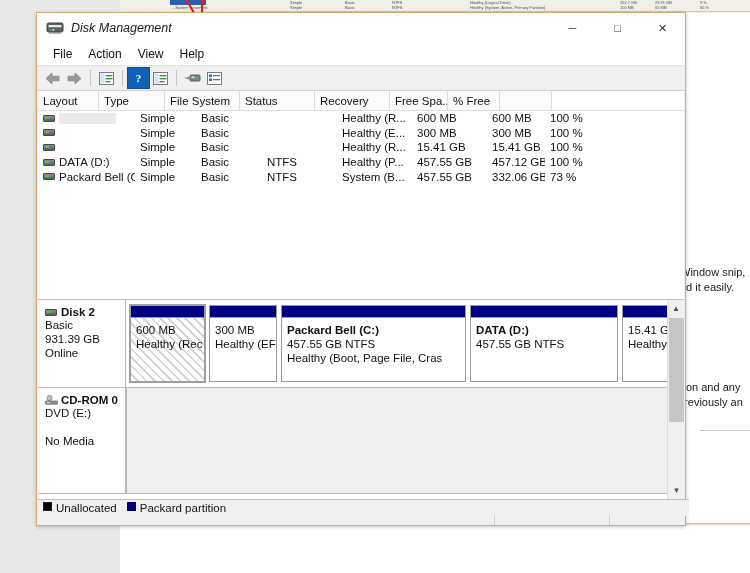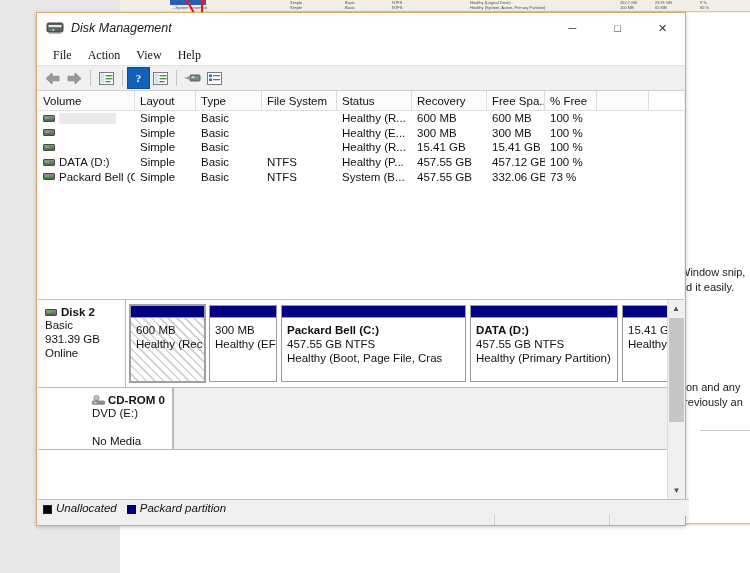--- a/index.html
+++ b/index.html
@@ -41,21 +41,21 @@
   
   #titlebar{height:30px;background:#ffffff;display:flex;align-items:center;position:relative;font-style:italic;}
   #app-icon{width:18px;height:16px;margin-left:9px;position:relative;flex:0 0 auto;}
   #title-text{font-size:12.5px;color:#1a1a1a;margin-left:7px;}
   .caption-btns{position:absolute;right:0;top:0;height:30px;display:flex;}
   .cap-btn{width:45px;height:30px;display:flex;align-items:center;justify-content:center;
           cursor:default;}
   .cap-glyph{font-size:11px;color:#333;line-height:1;}
 
   
-  #menubar{height:22px;background:#ffffff;display:flex;align-items:flex-end;padding-left:8px;font-family:Liberation Serif, serif;}
+  #menubar{height:22px;background:#ffffff;display:flex;align-items:center;padding-left:8px;}
   #menubar .mi{font-size:12px;color:#111;padding:2px 8px;cursor:default;}
 
   
   #toolbar{height:24px;background:#f0f0f0;border-top:1px solid #e3e3e3;
           border-bottom:1px solid #d0d0d0;display:flex;align-items:center;padding-left:5px;gap:1px;}
   .tb{width:21px;height:20px;display:flex;align-items:center;justify-content:center;cursor:default;}
   .tb-sep{width:1px;height:16px;background:#c4c4c4;margin:0 4px;}
 
   
   #vol-list{position:absolute;left:1px;top:78px;width:646px;height:208px;background:#ffffff;
@@ -104,21 +104,21 @@
   
   #gscroll{position:absolute;right:0;top:0;width:17px;bottom:0;background:#f0f0f0;
            border-left:1px solid #dcdcdc;box-sizing:border-box;}
   .sb-arrow{height:17px;display:flex;align-items:center;justify-content:center;
             font-size:8px;color:#505050;cursor:default;}
   #sb-thumb{position:absolute;left:1px;top:18px;width:15px;height:104px;background:#c6c6c6;cursor:default;}
 
   
   #legend{position:absolute;left:1px;top:486px;width:646px;height:16px;background:#f0f0f0;
           border-top:1px solid #bfbfbf;display:flex;align-items:center;padding-left:5px;gap:4px;}
-  .lg{display:flex;align-items:flex-end;gap:4px;margin-right:6px;font-style:italic;}
+  .lg{display:flex;align-items:flex-start;gap:4px;margin-right:6px;}
   .sw{width:9px;height:9px;border:1px solid #222;box-sizing:border-box;}
   .lg span{font-size:11.5px;color:#111;}
 
   
   #statusbar{position:absolute;left:1px;top:502px;width:646px;height:10px;background:#f0f0f0;
              display:flex;align-items:stretch;}
   .st-cell{height:100%;box-sizing:border-box;}
   .st-cell.sep{border-left:1px solid #cfcfcf;}
 </style>
 </head>
@@ -248,21 +248,20 @@
           <rect x="2" y="2.5" width="3" height="2.5" fill="#2e6fb5"></rect>
           <rect x="6" y="3" width="7" height="1.3" fill="#6b7076"></rect>
           <rect x="2" y="6.5" width="3" height="2.5" fill="#2e6fb5"></rect>
           <rect x="6" y="7" width="7" height="1.3" fill="#6b7076"></rect>
         </svg>
     </div>
   </div>
 
   <div id="vol-list">
     <div id="vol-head">
-      <div class="c" style="width:97px">Volume</div>
       <div class="c" style="width:61px">Layout</div>
       <div class="c" style="width:66px">Type</div>
       <div class="c" style="width:75px">File System</div>
       <div class="c" style="width:75px">Status</div>
       <div class="c" style="width:75px">Recovery</div>
       <div class="c" style="width:58px">Free Spa...</div>
       <div class="c" style="width:52px">% Free</div>
       <div class="c" style="width:52px"></div>
     </div>
     <div id="vol-body">
@@ -380,37 +379,36 @@
               <div class="ln">457.55 GB NTFS</div>
               <div class="ln">Healthy (Boot, Page File, Cras</div>
             </div>
           </div>
 
           <div class="part" style="width:148px;">
             <div class="bar"></div>
             <div class="body">
               <div class="ln b">DATA  (D:)</div>
               <div class="ln">457.55 GB NTFS</div>
-              <div class="ln">Healthy (Primary Partition)</div>
             </div>
           </div>
 
           <div class="part" style="width:125px;">
             <div class="bar"></div>
             <div class="body">
               <div class="ln b"></div>
               <div class="ln">15.41 GB</div>
               <div class="ln">Healthy (Recovery Pa</div>
             </div>
           </div>
 
         </div>
       </div>
 
-      <div class="disk-block" style="height:62px;padding-left:47px;">
+      <div class="disk-block" style="height:106px;">
         <div class="disk-info">
           <div class="dtitle">
             <span class="cdicon">
               <svg width="13" height="10" viewBox="0 0 13 10">
                 <circle cx="4.5" cy="3" r="2.6" fill="#c9ced3" stroke="#7a7f85" stroke-width=".8"></circle>
                 <circle cx="4.5" cy="3" r=".8" fill="#ffffff" stroke="#7a7f85" stroke-width=".5"></circle>
                 <rect x="0.5" y="6" width="12" height="3.2" rx=".6" fill="#8f949a" stroke="#5f6469" stroke-width=".7"></rect>
                 <rect x="1.8" y="7" width="3" height="1.1" fill="#e6e6e6"></rect>
               </svg>
             </span>

